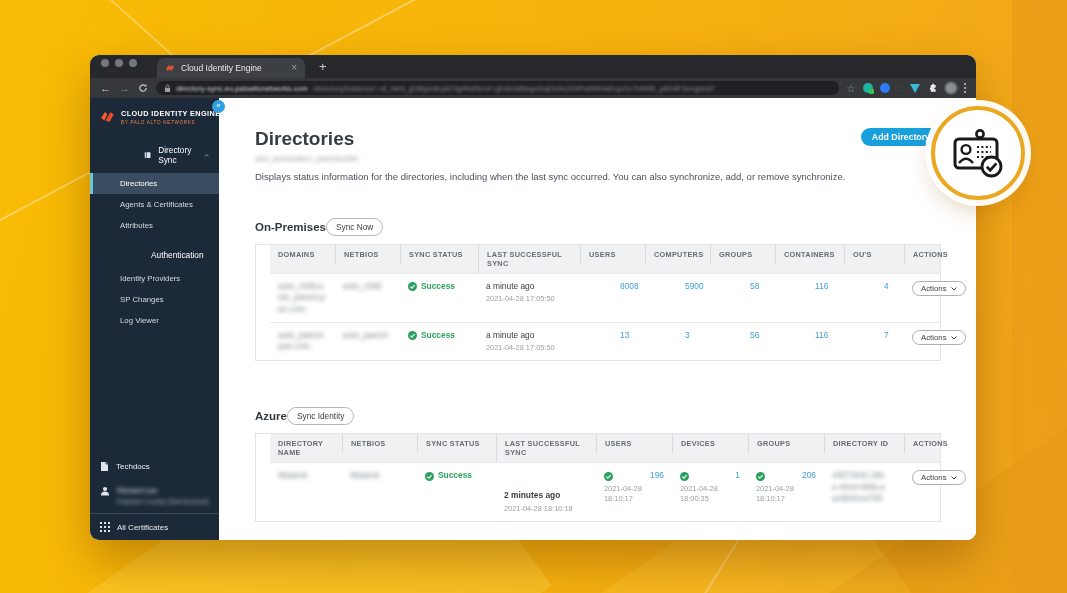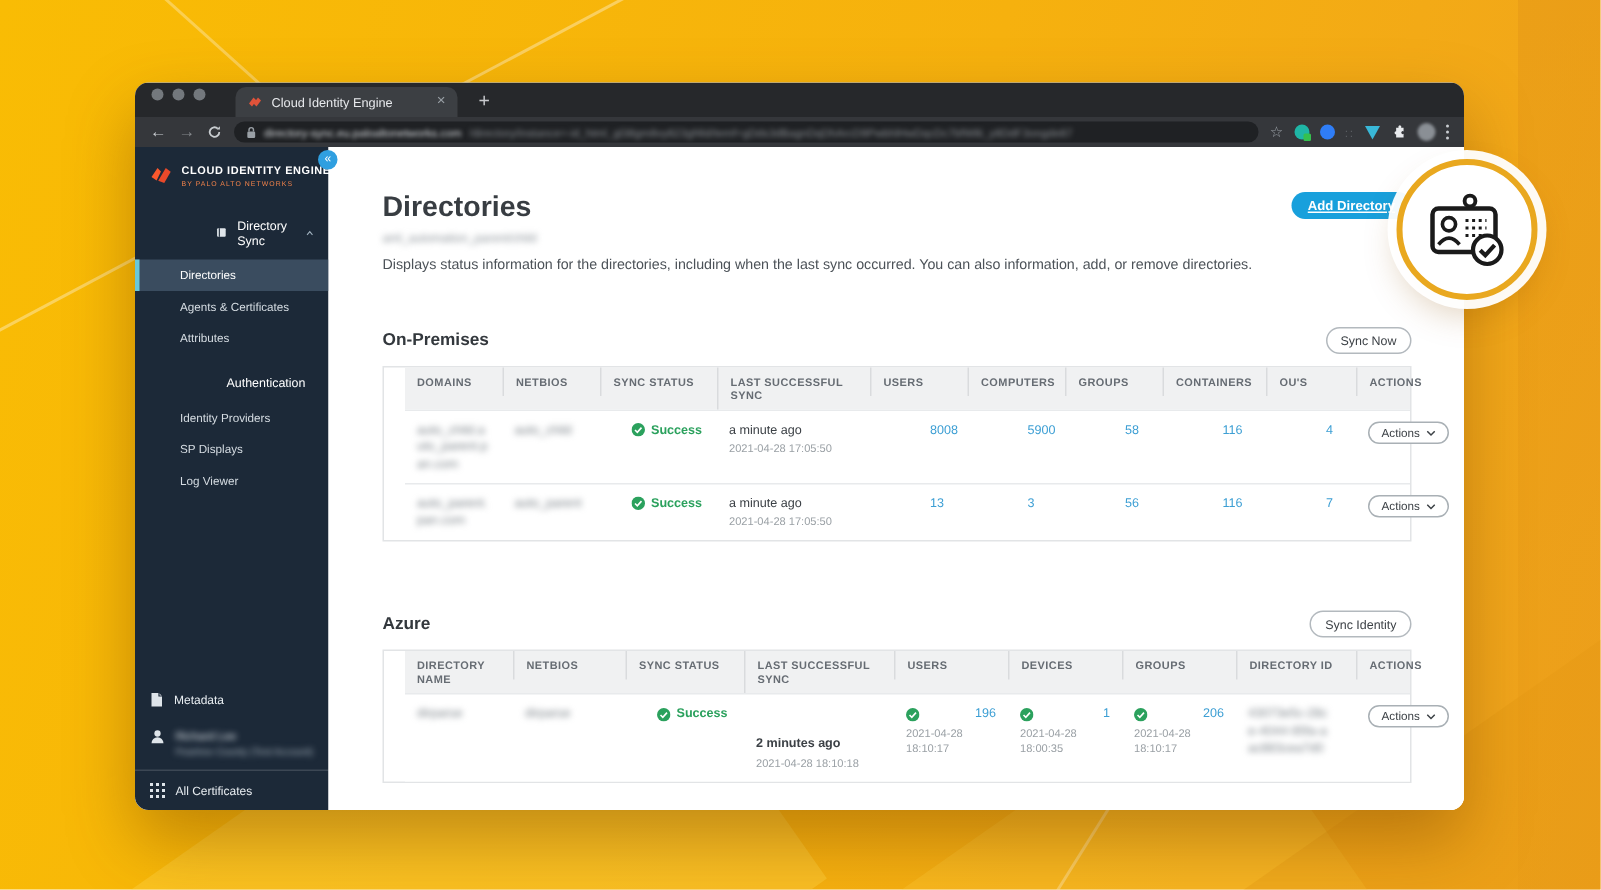--- a/index.html
+++ b/index.html
@@ -82,46 +82,46 @@
   .user-name { font-size:7.5px; color:#e8edf1; filter:blur(2px); }
   .user-acct { font-size:6.6px; color:#aeb9c2; margin-top:3px; filter:blur(2px); white-space:nowrap; }
   .side-div { height:1px; background:rgba(255,255,255,.14); margin:0 0 0 0; }
 
   
   .content { flex:1; background:#fff; padding:30px 35px 0 36px; overflow:hidden; }
   .page-head { display:flex; justify-content:space-between; align-items:flex-start; }
   .page-title { font-size:19px; font-weight:600; color:#383d42; }
   .btn-primary {
     background:#18a0dc; color:#fff; font-size:8.8px; font-weight:bold;
-    border:none; border-radius:10px; padding:4px 11px; white-space:nowrap;text-decoration:underline;
+    border:none; border-radius:10px; padding:4px 11px; white-space:nowrap;
   }
   .page-sub { font-size:8px; color:#8b9298; margin-top:4px; filter:blur(2px); }
   .page-desc { font-size:9.5px; color:#4c5258; margin-top:8px; }
 
-  .section-head { display:flex; justify-content:space-between; align-items:center; }
+  .section-head { display:flex; align-items:center; }
   .section-head.first { margin-top:36px; }
   .section-head.second { margin-top:46px; }
   .section-title { font-size:11.5px; font-weight:bold; color:#33383d; }
   .btn-pill {
     background:#fff; border:1px solid #b3b9be; border-radius:10px;
     font-size:8.3px; color:#3c4146; padding:3px 9px; white-space:nowrap;
   }
 
   .tbl { margin-top:8px; border:1px solid #e2e4e6;padding-left:14px; }
   .tr { display:grid; align-items:start; }
   .t1 { grid-template-columns:65px 65px 78px 102px 65px 65px 65px 69px 60px 1fr; }
   .t2 { grid-template-columns:72px 75px 79px 100px 76px 76px 76px 80px 1fr; }
   .th-row { background:#f0f1f2; }
   .th { font-size:7.3px; font-weight:bold; color:#666c73; letter-spacing:.3px; padding:5px 8px; text-transform:uppercase; }
   .th + .th { border-left:1px solid #d9dbdd; }
   .td-row { border-top:1px solid #e8eaec; background:#fff; }
   .td { font-size:8.4px; color:#3c4146; padding:7px 8px; line-height:1.35; }
   .blur-cell { filter:blur(2px); color:#7d848a; word-break:break-all; }
   .link { color:#3d9fd4;margin-left:32px; }
-  .status { display:flex; align-items:center; gap:4px; color:#2ba15d; font-weight:bold; font-size:8.4px;margin-left:13px; }
+  .status { display:flex; align-items:center; gap:4px; color:#2ba15d; font-weight:bold; font-size:8.4px; }
   .ts { font-size:7.4px; color:#9aa0a5; margin-top:2px; }
   .metric-top { display:flex; align-items:center; gap:0;justify-content:space-between; }
   .actions-cell { display:flex; justify-content:flex-end; padding-right:4px; }
   .btn-actions {
     background:#fff; border:1px solid #a9b0b5; border-radius:9px;
     font-size:7.8px; color:#3c4146; padding:2px 8px; display:flex; align-items:center; gap:4px; white-space:nowrap;
   }
   .dirid { word-break:break-all; max-width:70px; }
 
   
@@ -228,30 +228,30 @@
         <svg width="10" height="10" viewBox="0 0 10 10">
           <circle cx="3" cy="3" r="2.2" fill="none" stroke="#dfe5ea" stroke-width="1.3"></circle>
           <path d="M4.5 4.5 L8.5 8.5 M7 7 L8.2 5.8 M8 8 L9 7" stroke="#dfe5ea" stroke-width="1.2" fill="none"></path>
         </svg>
         <span>Authentication</span>
         <svg class="chev" width="7" height="5" viewBox="0 0 7 5">
           <polyline points="1,4 3.5,1 6,4" fill="none" stroke="#9fb0bd" stroke-width="1"></polyline>
         </svg>
       </div>
       <div class="nav-sub">Identity Providers</div>
-      <div class="nav-sub">SP Displays</div>
+      <div class="nav-sub">SP Changes</div>
       <div class="nav-sub">Log Viewer</div>
 
       <div class="side-footer">
         <div class="foot-row">
           <svg width="9" height="11" viewBox="0 0 9 11">
             <path d="M1 1 h5 l2 2 v7 H1 Z" fill="#dfe5ea"></path>
               <path d="M6 1 v2 h2" fill="none" stroke="#1c2938" stroke-width=".8"></path>
           </svg>
-          <span>Metadata</span>
+          <span>Techdocs</span>
         </div>
         <div class="foot-row user-row">
           <svg width="10" height="10" viewBox="0 0 10 10">
             <circle cx="5" cy="3" r="2.1" fill="#dfe5ea"></circle>
               <path d="M1 9.5 a4 4 0 0 1 8 0 Z" fill="#dfe5ea"></path>
           </svg>
           <div>
             <div class="user-name">Richard Lee</div>
             <div class="user-acct">Peartree County (Test Account)</div>
           </div>
@@ -275,21 +275,21 @@
         </div>
       </div>
     </div>
 
     <div class="content">
       <div class="page-head">
         <h1 class="page-title">Directories</h1>
         <button class="btn-primary">Add Directory</button>
       </div>
       <div class="page-sub">aml_automation_parent/child</div>
-      <div class="page-desc">Displays status information for the directories, including when the last sync occurred. You can also information, add, or remove directories.</div>
+      <div class="page-desc">Displays status information for the directories, including when the last sync occurred. You can also synchronize, add, or remove synchronize.</div>
 
       <div class="section-head first">
         <div class="section-title">On-Premises</div>
         <button class="btn-pill">Sync Now</button>
       </div>
       <div class="tbl">
         <div class="tr t1 th-row">
           <div class="th">DOMAINS</div>
           <div class="th">NETBIOS</div>
           <div class="th">SYNC STATUS</div>

